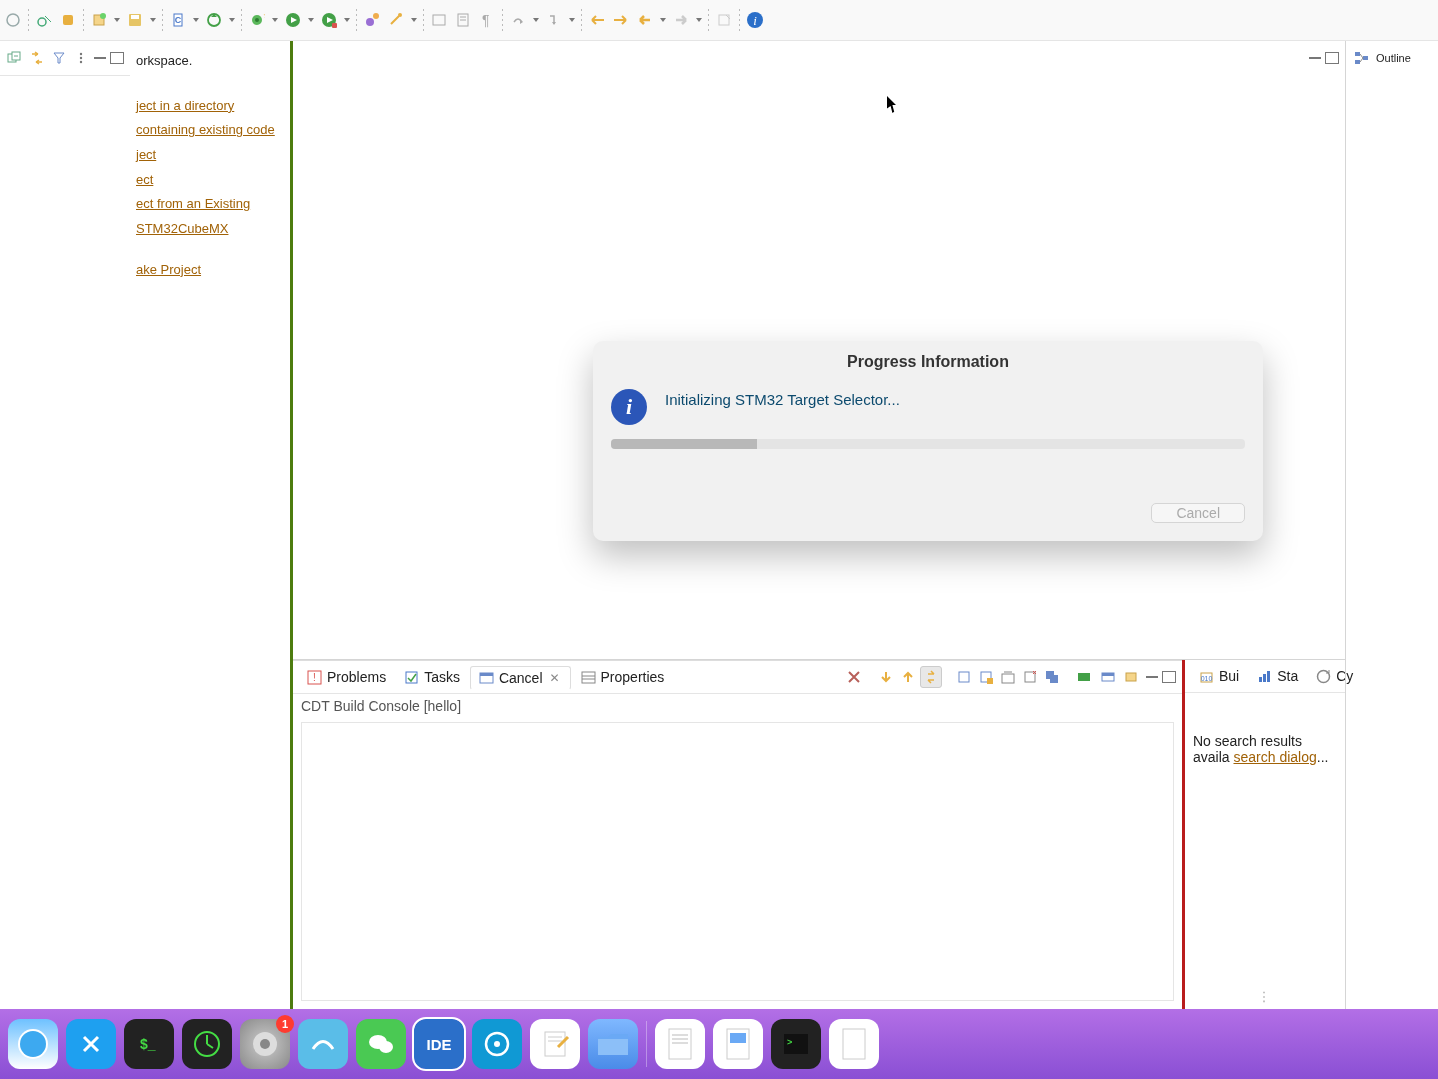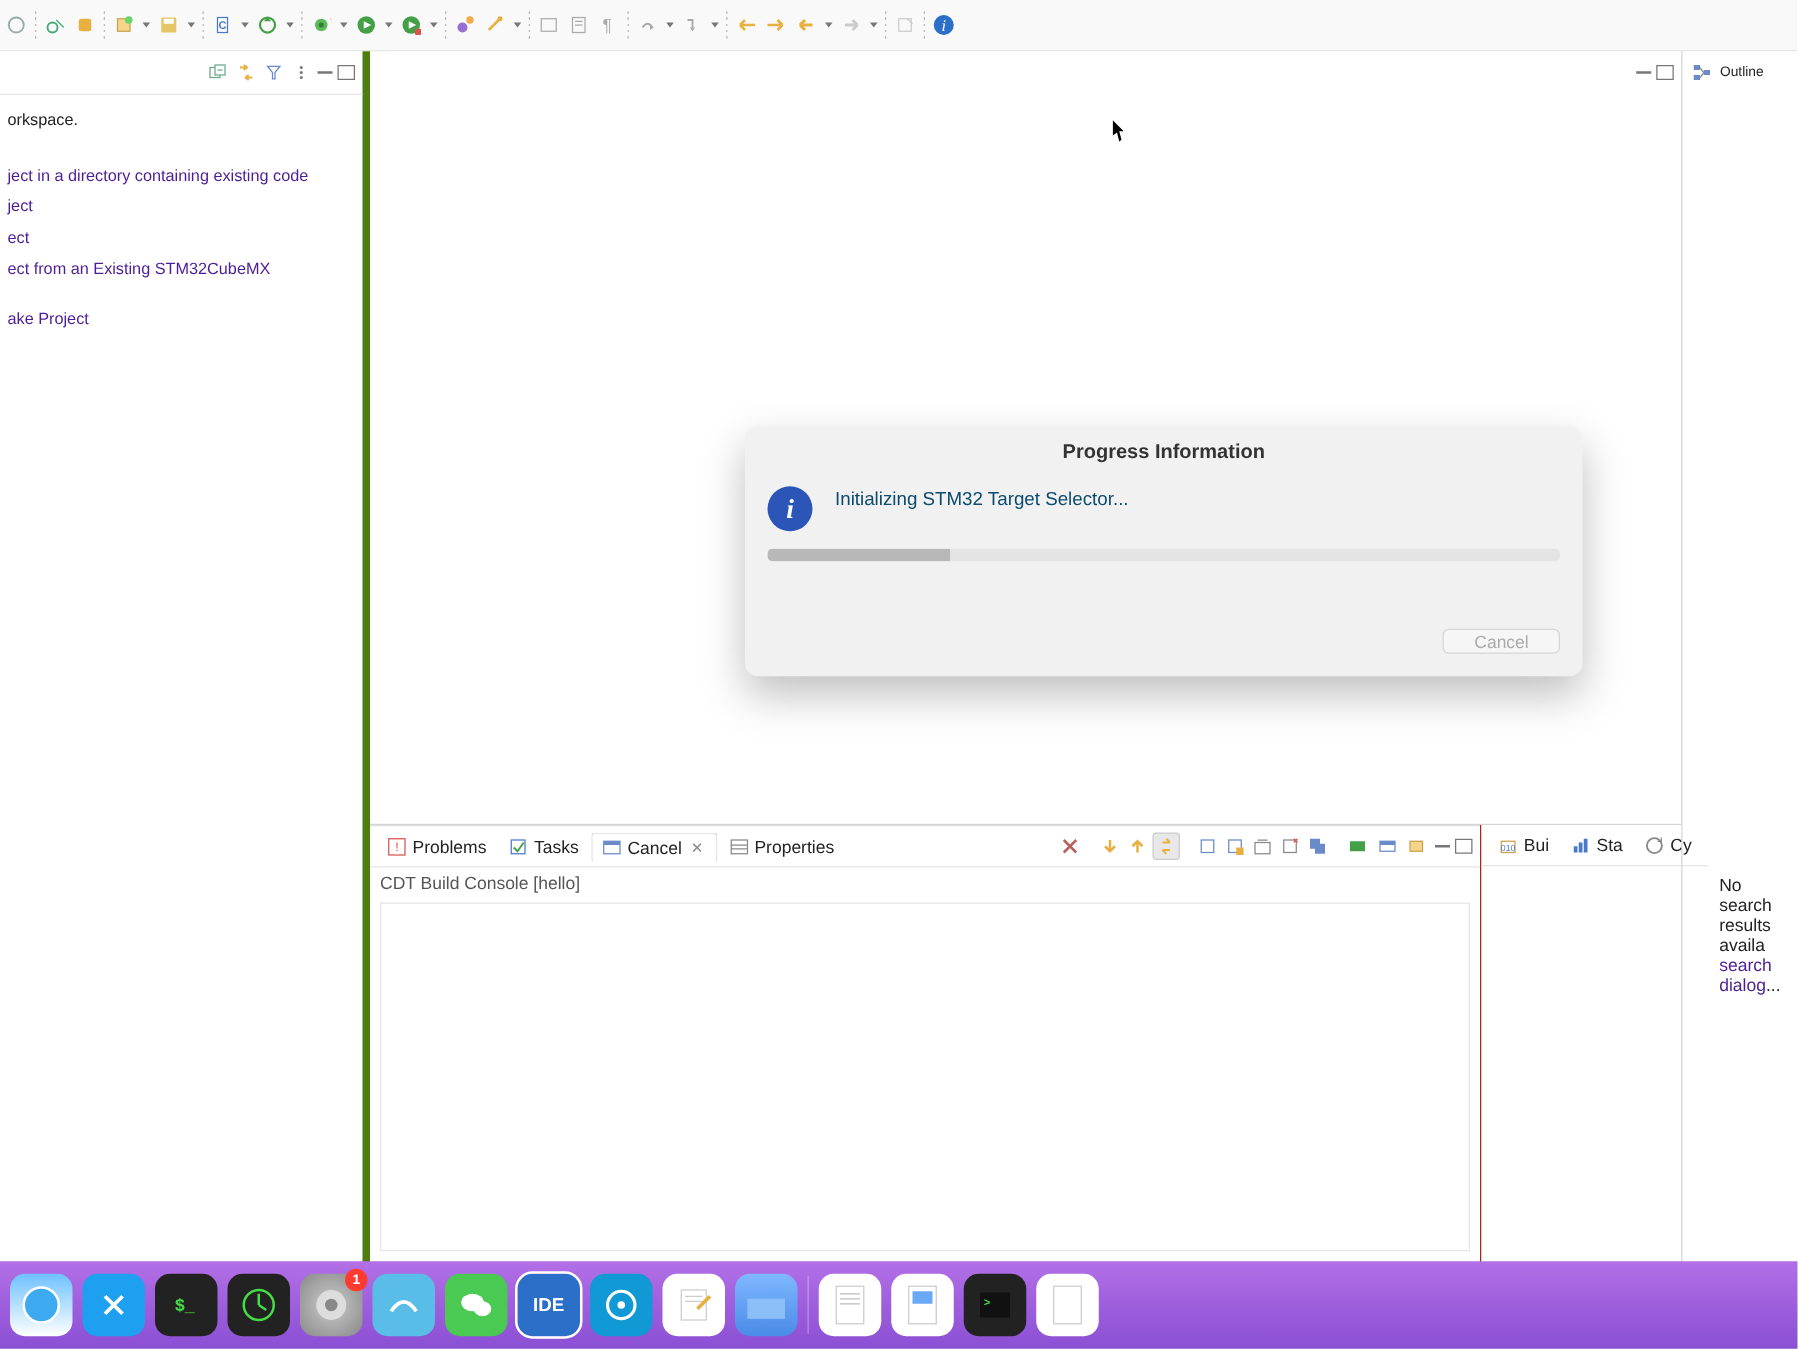--- a/index.html
+++ b/index.html
@@ -2,41 +2,41 @@
 <html><head>
 <meta charset="utf-8">
 <style>
 html,body{margin:0;padding:0;width:1438px;height:1079px;font-family:-apple-system,"Helvetica Neue",Arial,sans-serif;font-size:13px;color:#222;background:#fff;overflow:hidden}
 .toolbar{height:40px;display:flex;align-items:center;padding:0 2px;border-bottom:1px solid #e5e5e5;gap:2px;background:#f9f9f9}
 .toolbar .tb-btn{width:22px;height:22px;display:flex;align-items:center;justify-content:center;border-radius:3px}
 .toolbar .tb-drop{width:10px;height:22px;display:flex;align-items:center;justify-content:center}
 .toolbar .tb-drop::after{content:"";border-left:3px solid transparent;border-right:3px solid transparent;border-top:4px solid #777}
 .toolbar .sep{width:1px;height:22px;margin:0 2px;background:repeating-linear-gradient(180deg,#bbb 0 2px,transparent 2px 5px)}
 .body{display:flex;height:calc(100% - 40px - 70px)}
-.left-pane{width:290px;border-right:6px solid #4d7c0f;display:flex;flex-direction:column;background:#fff}
+.left-pane{width:290px;border-right:3px solid #4d7c0f;display:flex;flex-direction:row;background:#fff}
 .left-head{height:34px;display:flex;justify-content:flex-end;align-items:center;gap:4px;padding:0 6px;border-bottom:1px solid #e5e5e5}
 .tiny-btn{width:18px;height:18px;display:flex;align-items:center;justify-content:center}
 .left-content{padding:8px 6px;line-height:1.9}
-.link{color:#4c1d95;cursor:pointer}
+.link{color:#a16207;text-decoration:underline;cursor:pointer}
 .mid{flex:1;display:flex;flex-direction:column}
 .mid-top{flex:1;position:relative;border-bottom:1px solid #d5d5d5}
 .mid-top-head{height:34px;display:flex;justify-content:flex-end;align-items:center;gap:4px;padding:0 6px}
 .console-area{height:350px;display:flex;flex-direction:column;border-top:1px solid #ddd}
 .tabs{height:32px;display:flex;align-items:center;gap:2px;padding:0 6px;border-bottom:1px solid #e5e5e5}
 .tab{display:flex;align-items:center;gap:5px;padding:3px 8px;border-radius:3px;cursor:pointer;font-size:14px}
 .tab.active{background:#fff;border:1px solid #ddd;border-bottom-color:#fff;position:relative;top:1px}
 .tab .icon{width:15px;height:15px}
 .tab-close{width:14px;height:14px;display:flex;align-items:center;justify-content:center;font-size:12px;color:#888}
 .tabs .spacer{flex:1}
 .tabs .tool{width:20px;height:20px;display:flex;align-items:center;justify-content:center}
 .console-sub{padding:4px 8px;color:#555;font-size:14px}
 .console-body{flex:1;margin:4px 8px 10px;border:1px solid #e5e5e5;background:#fff}
 .right-outline{width:92px;border-left:1px solid #d5d5d5}
 .right-outline .ro-head{height:34px;display:flex;align-items:center;gap:6px;padding:0 8px}
-.right-bottom{width:160px;border-left:1px solid #b91c1c;display:flex;flex-direction:row}
+.right-bottom{width:160px;border-left:3px solid #b91c1c;display:flex;flex-direction:column}
 .right-bottom .rb-tabs{height:32px;display:flex;align-items:center;gap:2px;padding:0 6px;border-bottom:1px solid #e5e5e5}
 .right-bottom .rb-body{padding:40px 8px 6px;font-size:14px}
 .dialog-wrap{position:absolute;left:0;top:0;width:100%;height:100%;pointer-events:none}
 .dialog{position:absolute;left:300px;top:300px;width:670px;background:#f1f1f1;border-radius:10px;box-shadow:0 15px 35px rgba(0,0,0,.25);pointer-events:auto}
 .dialog-title{text-align:center;font-size:16px;font-weight:600;padding:12px 0 8px;color:#333}
 .dialog-body{display:flex;padding:10px 18px 6px;align-items:flex-start;gap:18px}
 .info-icon{width:36px;height:36px;border-radius:50%;background:#2b56b8;color:#fff;display:flex;align-items:center;justify-content:center;font:italic 700 22px Georgia,serif}
 .progress{margin:8px 18px 24px;height:10px;background:#e4e4e4;border-radius:4px;overflow:hidden}
 .progress-fill{height:100%;background:#b8b8b8}
 .dialog-foot{display:flex;justify-content:flex-end;padding:0 18px 18px}

